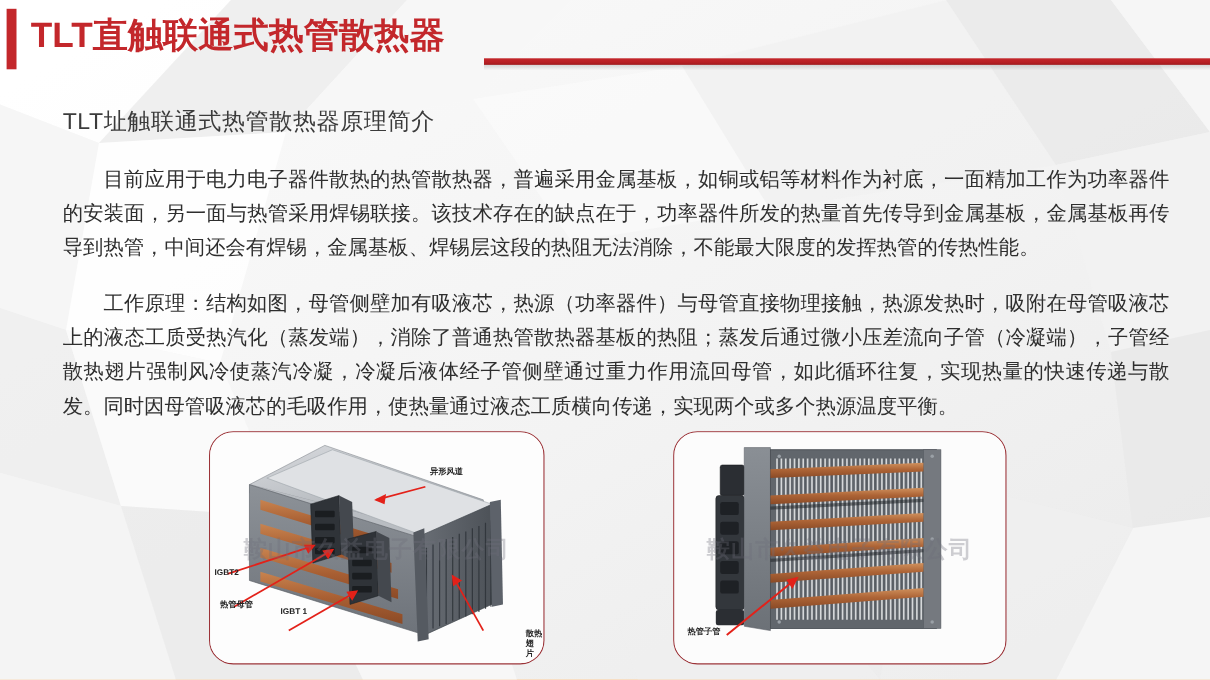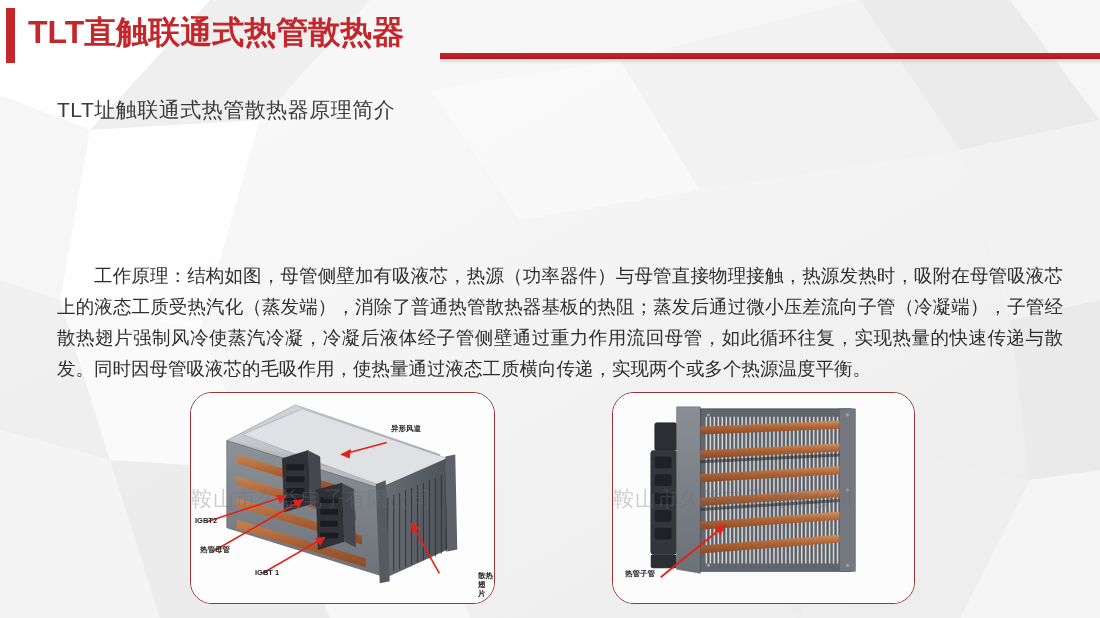--- a/index.html
+++ b/index.html
@@ -98,23 +98,23 @@
     box-sizing: border-box;
   }
   .figure.left  { left: 190px; top: 392px; width: 305px; height: 212px; }
   .figure.right { left: 612px; top: 392px; width: 303px; height: 212px; }
   .figure svg { display: block; width: 100%; height: 100%; }
 
   .watermark {
     position: absolute;
     left: 0; right: 0;
     top: 44%;
-    text-align: left;
+    text-align: center;
     font-size: 21px;
-    font-weight: normal;
+    font-weight: bold;
     color: rgba(110,110,120,0.33);
     letter-spacing: 1px;
     pointer-events: none;
     white-space: nowrap;
     font-family: "Liberation Sans", "DejaVu Sans", sans-serif;
   }
   .fig-label {
     position: absolute;
     font-size: 7.5px;
     color: #222;
@@ -164,20 +164,21 @@
   <div class="header">
     <div class="header-accent-bar"></div>
     <div class="header-titles">
       <span class="title-cn">TLT直触联通式热管散热器</span>
     </div>
     <div class="header-rule"></div>
     <div class="header-rule-shadow"></div>
   </div>
 
   <div class="subtitle">TLT址触联通式热管散热器原理简介</div>
+  <div class="para p1">目前应用于电力电子器件散热的热管散热器，普遍采用金属基板，如铜或铝等材料作为衬底，一面精加工作为功率器件的安装面，另一面与热管采用焊锡联接。该技术存在的缺点在于，功率器件所发的热量首先传导到金属基板，金属基板再传导到热管，中间还会有焊锡，金属基板、焊锡层这段的热阻无法消除，不能最大限度的发挥热管的传热性能。</div>
   <div class="para p2">工作原理：结构如图，母管侧壁加有吸液芯，热源（功率器件）与母管直接物理接触，热源发热时，吸附在母管吸液芯上的液态工质受热汽化（蒸发端），消除了普通热管散热器基板的热阻；蒸发后通过微小压差流向子管（冷凝端），子管经散热翅片强制风冷使蒸汽冷凝，冷凝后液体经子管侧壁通过重力作用流回母管，如此循环往复，实现热量的快速传递与散发。同时因母管吸液芯的毛吸作用，使热量通过液态工质横向传递，实现两个或多个热源温度平衡。</div>
 
   <div class="figure left">
     <svg viewBox="0 0 305 212" preserveAspectRatio="none">
       <defs>
         <linearGradient id="topface" x1="0" y1="0" x2="0.6" y2="1">
           <stop offset="0%" stop-color="#d8dade"></stop>
           <stop offset="100%" stop-color="#a9aeb3"></stop>
         </linearGradient>
         <linearGradient id="frontface" x1="0" y1="0" x2="0" y2="1">
@@ -267,21 +268,21 @@
         <polygon points="134,146 126,147 130,153"></polygon>
 
         <line x1="250" y1="182" x2="222" y2="132"></line>
         <polygon points="222,132 223,140 229,136"></polygon>
       </g>
     </svg>
     <div class="watermark">鞍山市久益电子有限公司</div>
     <div class="fig-label" style="left:200px; top:31px;">异形风道</div>
     <div class="fig-label" style="left:4px; top:123px;">IGBT2</div>
     <div class="fig-label" style="left:9px; top:152px;text-align:right;">热管母管</div>
-    <div class="fig-label" style="left:52px; top:175px;padding-left:12px;">IGBT 1</div>
+    <div class="fig-label" style="left:52px; top:158px;padding-left:12px;">IGBT 1</div>
     <div class="fig-label" style="left:245px; top:178px;margin-left:42px;">散热翅
 片</div>
   </div>
 
   <div class="figure right">
     <svg viewBox="0 0 303 212" preserveAspectRatio="none">
       <defs>
         <linearGradient id="panelg" x1="0" y1="0" x2="0" y2="1">
           <stop offset="0%" stop-color="#8a8f95"></stop>
           <stop offset="100%" stop-color="#6c7177"></stop>

